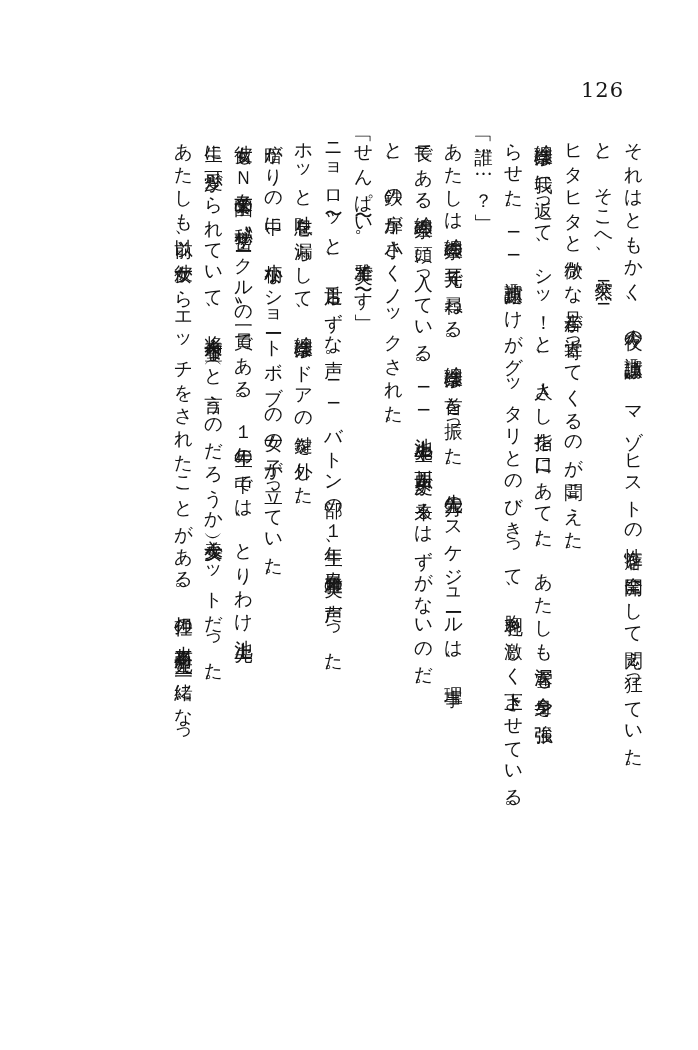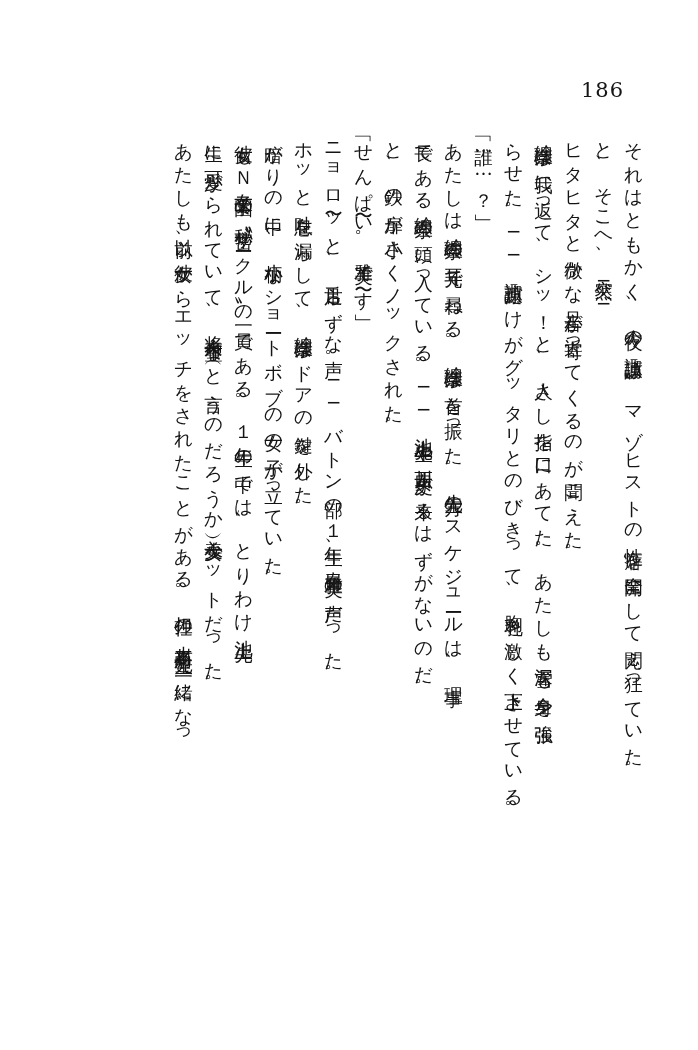--- a/index.html
+++ b/index.html
@@ -56,21 +56,21 @@
     font-family: "DejaVu Serif", "Liberation Serif", serif;
     color: #141414;
     font-feature-settings: "vert" 1;
   }
 </style>
 </head>
 <body>
 
 <div class="page">
 
-  <div class="page-number">186</div>
+  <div class="page-number">126</div>
 
   <div class="body-text">
     <div class="line">それはともかく、今夜の諏訪原は、マゾヒストの性癖を全開にして悶え狂っていた。</div>
     <div class="line">と、そこへ、突然──</div>
     <div class="line">ヒタヒタと微かな足音が近寄ってくるのが聞こえた。</div>
     <div class="line">絵理奈は我に返って、シッ！と、人さし指を口にあてた。あたしも深雪も全身を強張</div>
     <div class="line">らせた。──諏訪原だけがグッタリとのびきって、胸乳を激しく上下させている。</div>
     <div class="line">「誰……？」</div>
     <div class="line">あたしは絵理奈の耳元で尋ねる。絵理奈は首を振った。先生方のスケジュールは、理事</div>
     <div class="line">長である絵理奈の頭に入っている。──池上先生や川西女史が来るはずがないのだ。</div>

